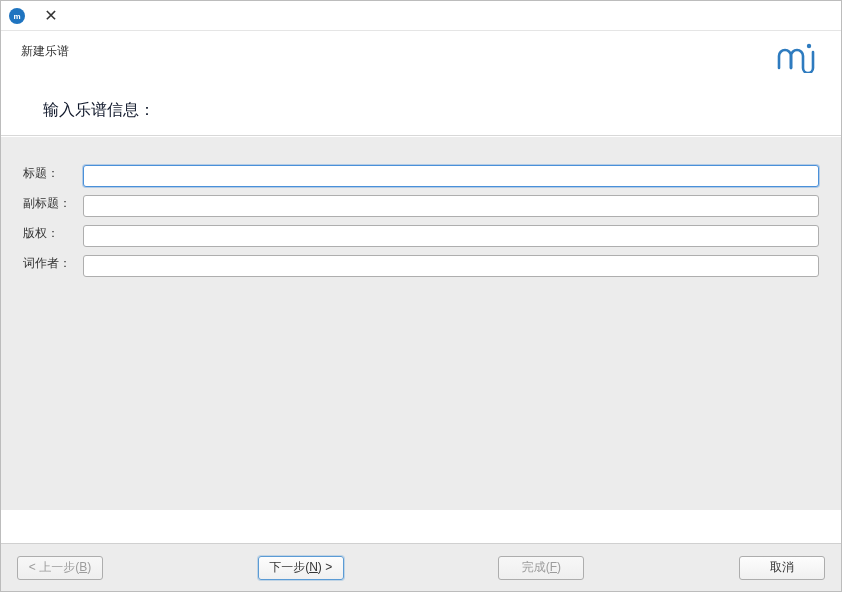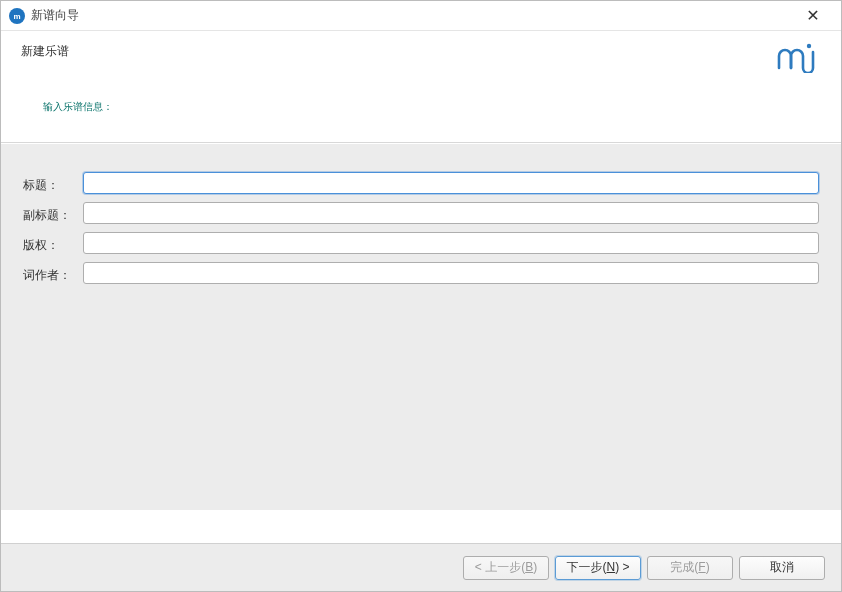--- a/index.html
+++ b/index.html
@@ -47,41 +47,41 @@
   .titlebar .close {
     width: 40px;
     text-align: center;
     font-size: 16px;
     line-height: 16px;
     cursor: pointer;
     color: #333;
   }
   .header {
     background: #fff;
-    padding: 12px 20px 28px 20px;
+    padding: 12px 20px 14px 20px;
     display: flex;
     align-items: flex-start;
     border-bottom: 1px solid #d8d8d8;
   }
   .header-text { flex: 1; }
   .header-title { font-size: 12px; color: #333; margin-bottom: 4px; }
-  .header-sub { font-size: 10px; color: #0f766e; margin-left: 22px; margin-top: 40px; }
+  .header-sub { font-size: 16px; color: #0f172a; margin-left: 22px; margin-top: 40px; }
   .logo {
     margin-right: 4px;
     margin-top: -2px;
   }
   .content {
     flex: 1;
     background: #ececec;
     border-top: 1px solid #fff;
     padding: 28px 22px 10px 22px;
   }
   .form-row {
     display: flex;
-    align-items: flex-end;
+    align-items: flex-start;
     margin-bottom: 8px;
   }
   .form-label {
     width: 60px;
     text-align: left;
     font-size: 12px;
     color: #333;
     padding-right: 4px;
     white-space: nowrap;
   }
@@ -98,21 +98,21 @@
   .form-input.focused {
     border-color: #4a90d9;
     box-shadow: 0 0 0 1px rgba(74,144,217,0.35);
   }
   .footer {
     height: 48px;
     background: #ececec;
     border-top: 1px solid #d0d0d0;
     display: flex;
     align-items: center;
-    justify-content: flex-end;
+    justify-content: space-between;
     padding: 0 16px;
     gap: 6px;
     margin-top: 33px;
   }
   .btn {
     min-width: 86px;
     height: 24px;
     border: 1px solid #adadad;
     border-radius: 3px;
     background: linear-gradient(#fdfdfd,#f0f0f0);
@@ -136,21 +136,20 @@
 <body>
 
 <div class="window">
 
   <div class="titlebar">
     <div class="app-icon">
       <svg width="10" height="10" viewBox="0 0 10 10">
           <text x="5" y="8" text-anchor="middle" font-size="8" fill="#fff" font-family="sans-serif">m</text>
         </svg>
     </div>
-    <div class="title">新谱向导</div>
     <div class="close">✕</div>
   </div>
 
   <div class="header">
     <div class="header-text">
       <div class="header-title">新建乐谱</div>
       <div class="header-sub">输入乐谱信息：</div>
     </div>
     <div class="logo">
       <svg width="42" height="32" viewBox="0 0 42 32">

